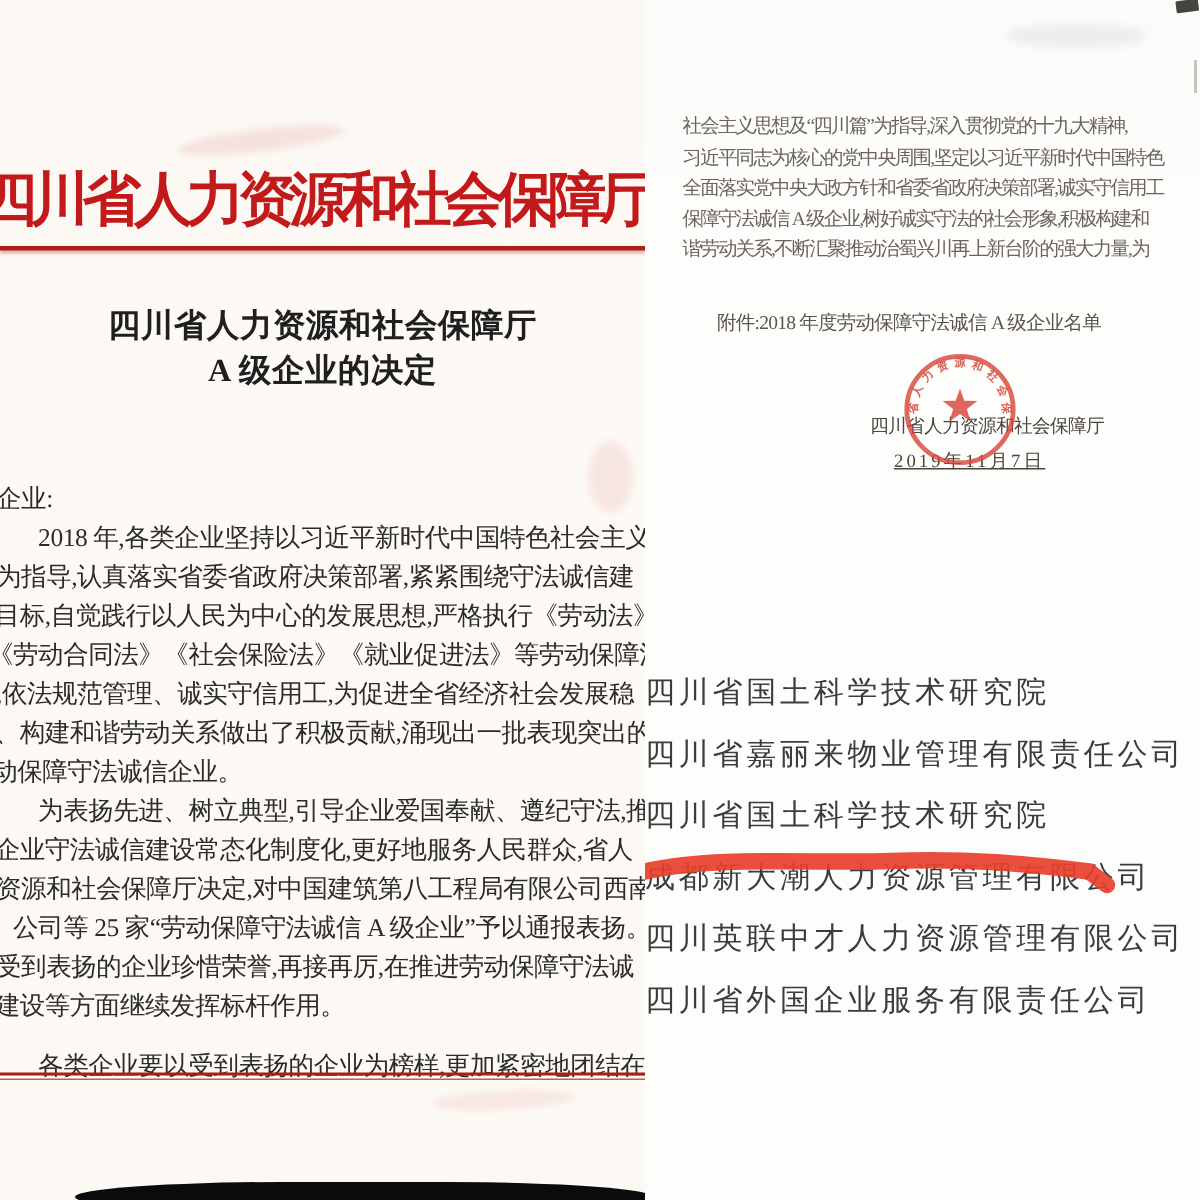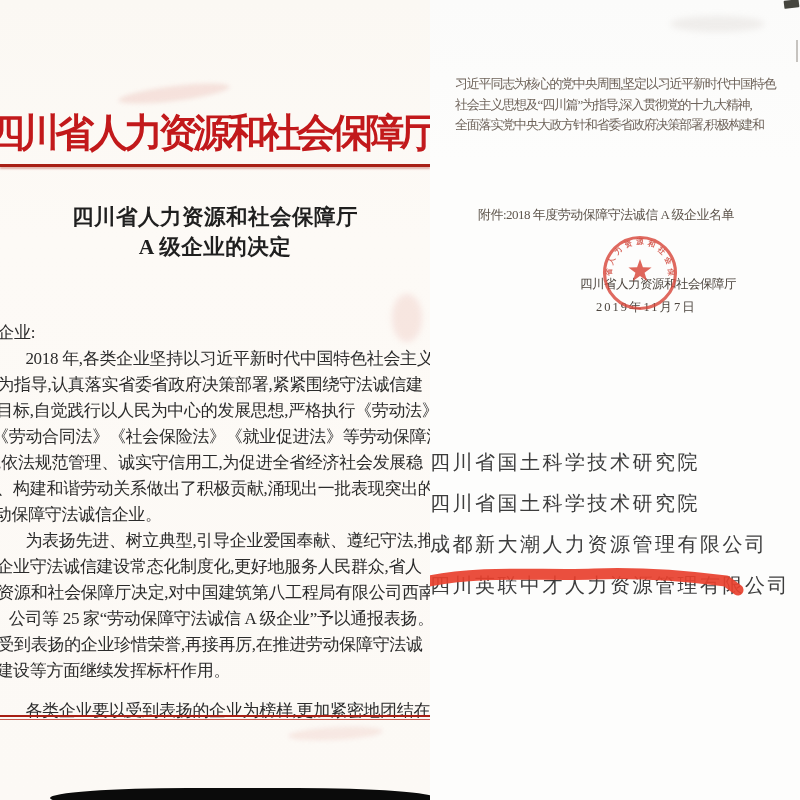--- a/index.html
+++ b/index.html
@@ -31,21 +31,21 @@
 
   
   .rp-body{position:absolute;left:25px;top:74px;width:335px;
            font-size:13px;line-height:20.5px;color:#6e635a;letter-spacing:-1.2px;}
   .rp-body div{white-space:nowrap;}
   .attachment{position:absolute;left:48px;top:206px;font-size:13px;color:#5d544b;
               letter-spacing:-.5px;white-space:nowrap;}
   .sig-agency{position:absolute;left:150px;top:276px;font-size:12.5px;color:#4c453e;
               letter-spacing:-.5px;white-space:nowrap;}
   .sig-date{position:absolute;left:166px;top:299px;font-size:12.5px;color:#4c453e;
-            letter-spacing:2px;white-space:nowrap;}
+            letter-spacing:2px;white-space:nowrap;text-decoration:underline;}
   .seal{position:absolute;left:168px;top:230px;width:84px;height:86px;opacity:.92;}
   .company-list{position:absolute;left:0;top:442px;width:370px;
                 font-size:20px;color:#3c3c3c;letter-spacing:2.5px;}
   .company-list div{height:41px;line-height:41px;white-space:nowrap;}
   .marker{position:absolute;left:-6px;top:563px;width:332px;height:44px;}
   .corner-mark{position:absolute;left:354px;top:0;width:15px;height:8px;background:#45453e;
                transform:rotate(-7deg);border-radius:1px;}
   .edge-line{position:absolute;left:366px;top:40px;width:2px;height:22px;background:#c6c3bf;}
   .sm4{left:240px;top:16px;width:95px;height:16px;background:rgba(170,155,150,.14);filter:blur(3px);
        position:absolute;border-radius:50%;}
@@ -90,44 +90,48 @@
     <div class="end-rule2"></div>
     <div class="bottom-shadow"></div>
   </section>
 
   <section class="page page-right">
     <div class="sm4"></div>
     <div class="corner-mark"></div>
     <div class="edge-line"></div>
 
     <div class="rp-body">
+      <div>社会主义思想及“四川篇”为指导,深入贯彻党的十九大精神,</div>
       <div>习近平同志为核心的党中央周围,坚定以习近平新时代中国特色</div>
-      <div>社会主义思想及“四川篇”为指导,深入贯彻党的十九大精神,</div>
-      <div>全面落实党中央大政方针和省委省政府决策部署,积极构建和</div>
+      <div>全面落实党中央大政方针和省委省政府决策部署,诚实守信用工</div>
+      <div>保障守法诚信 A 级企业,树好诚实守法的社会形象,积极构建和</div>
+      <div>谐劳动关系,不断汇聚推动治蜀兴川再上新台阶的强大力量,为</div>
     </div>
 
     <div class="attachment">附件:2018 年度劳动保障守法诚信 A 级企业名单</div>
 
     <div class="sig-agency">四川省人力资源和社会保障厅</div>
     <div class="sig-date">2019年11月7日</div>
 
     <svg class="seal" viewBox="0 0 90 90">
       <circle cx="45" cy="45" r="38" fill="none" stroke="#d8473a" stroke-width="3.4" opacity="0.88"></circle>
       <path id="sealArc" d="M 45 45 m -29 10 a 30.7 30.7 0 1 1 58 0" fill="none"></path>
       <text font-size="8" fill="#cf4237" opacity="0.9" font-weight="bold">
         <textPath href="#sealArc" startOffset="50%" text-anchor="middle" textLength="150">四川省人力资源和社会保障厅</textPath>
       </text>
       <polygon fill="#d8473a" opacity="0.9" points="45,30 48.1,38.8 57.4,39.0 49.9,44.6 52.6,53.5 45,48.2 37.4,53.5 40.1,44.6 32.6,39.0 41.9,38.8"></polygon>
     </svg>
 
     <div class="company-list">
       <div>四川省国土科学技术研究院</div>
+      <div>四川省嘉丽来物业管理有限责任公司</div>
       <div>四川省国土科学技术研究院</div>
       <div>成都新大潮人力资源管理有限公司</div>
       <div>四川英联中才人力资源管理有限公司</div>
+      <div>四川省外国企业服务有限责任公司</div>
     </div>
 
     <svg class="marker" viewBox="0 0 332 44">
       <path d="M 6 18 C 55 7, 120 13, 170 11 S 262 13, 302 18 L 314 27" fill="none" stroke="#e8402e" stroke-width="11" stroke-linecap="round" opacity="0.92"></path>
     </svg>
   </section>
 
 </div>
 
 </body></html>

